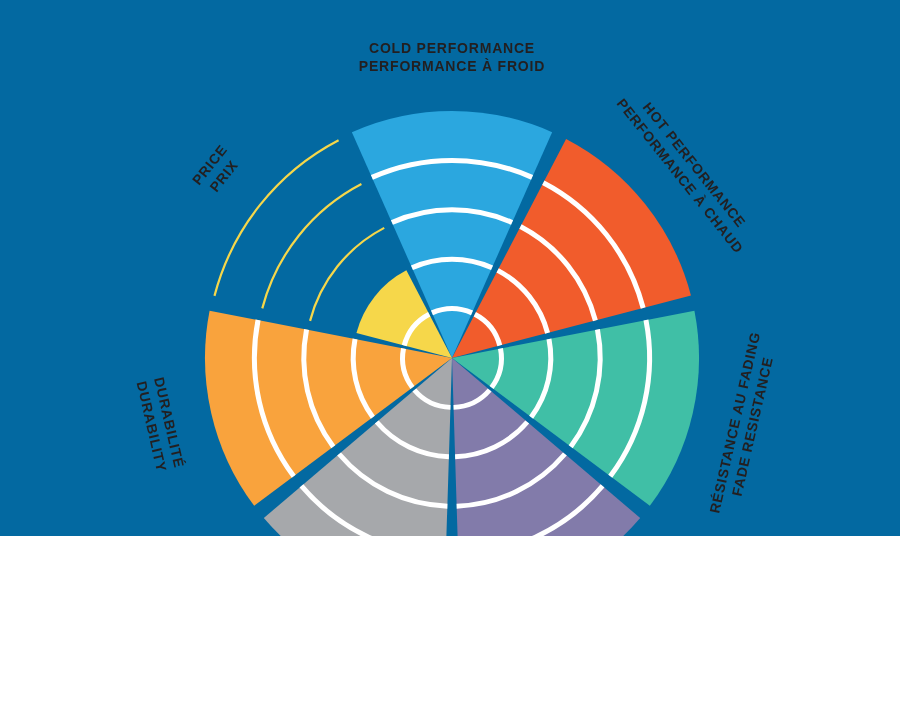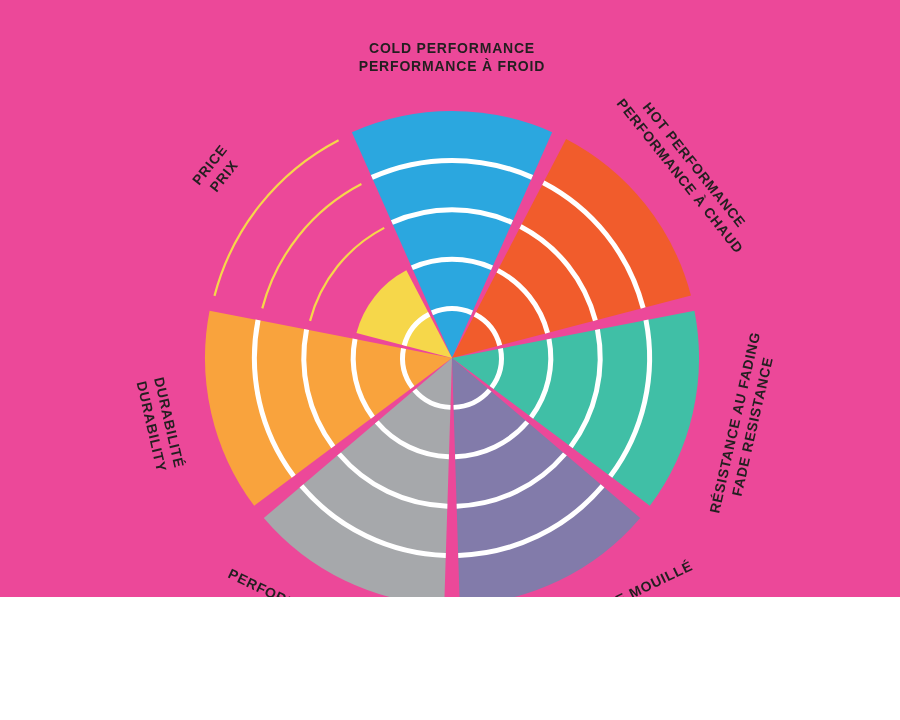--- a/index.html
+++ b/index.html
@@ -1,19 +1,19 @@
 <!DOCTYPE html>
 <html><head>
 <meta charset="utf-8">
 <style>
   html,body{margin:0;padding:0;background:#ffffff;}
   .canvas{
     position:relative;
-    width:900px;height:597px;
-    background:#ec4899;
+    width:900px;height:536px;
+    background:#0369a1;
     overflow:hidden;
     font-family:"Liberation Sans", sans-serif;
     text-decoration:underline;
   }
   svg text{
     font-family:"Liberation Sans", sans-serif;
     font-weight:700;
     font-size:14px;
     letter-spacing:0.8px;
   }

